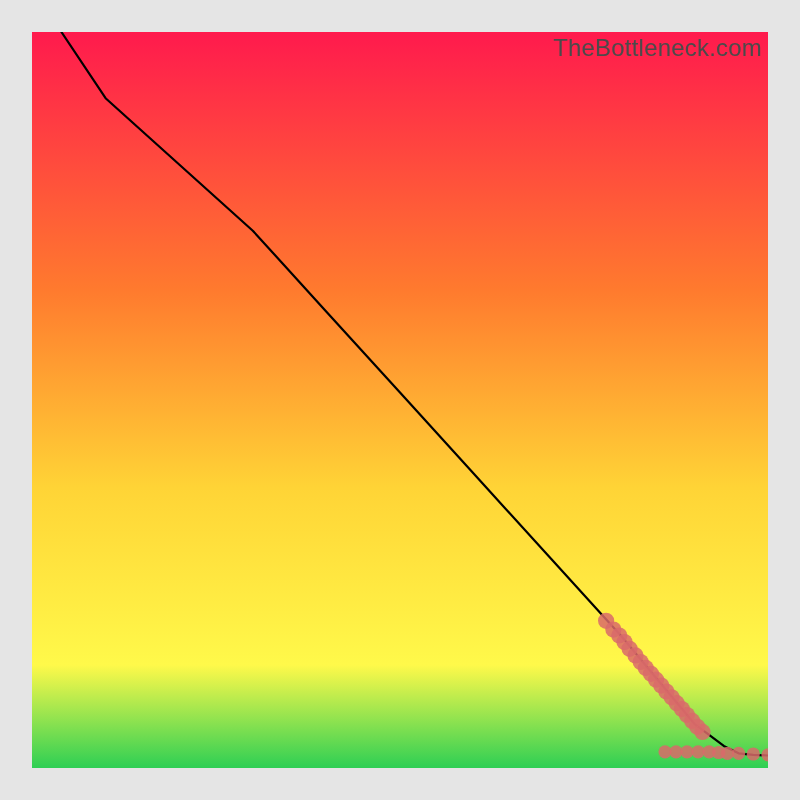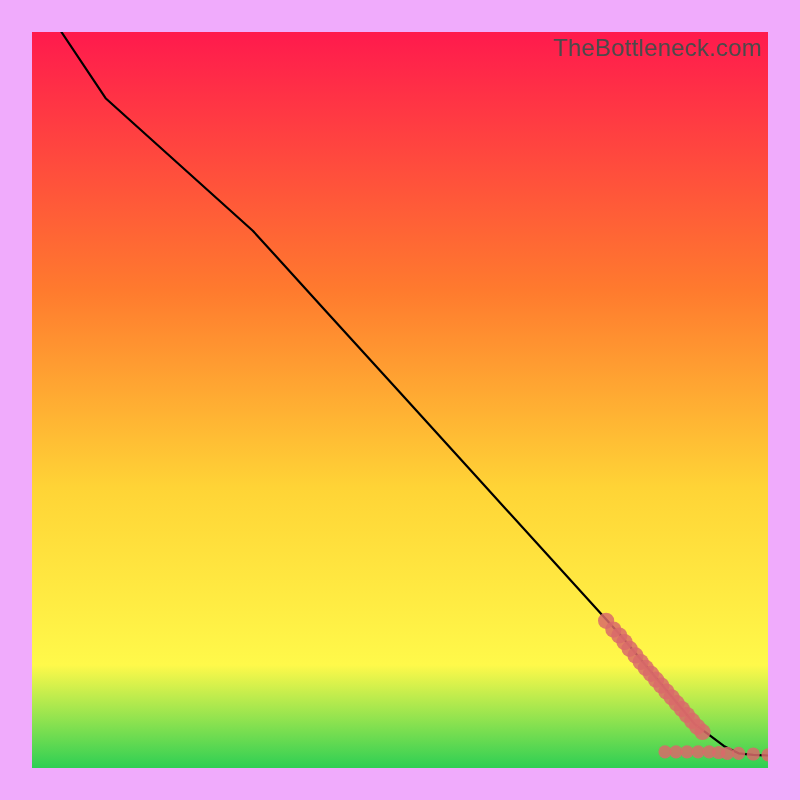--- a/index.html
+++ b/index.html
@@ -8,21 +8,21 @@
     width: 800px;
     height: 800px;
     overflow: hidden;
     background: #000;
     font-family: Arial, Helvetica, sans-serif;
   }
   .frame {
     position: relative;
     width: 800px;
     height: 800px;
-    background: #f0abfc;
+    background: #e5e5e5;
   }
   .plot-area {
     position: absolute;
     left: 32px;
     top: 32px;
     width: 736px;
     height: 736px;
     overflow: hidden;
   }
   .watermark {

